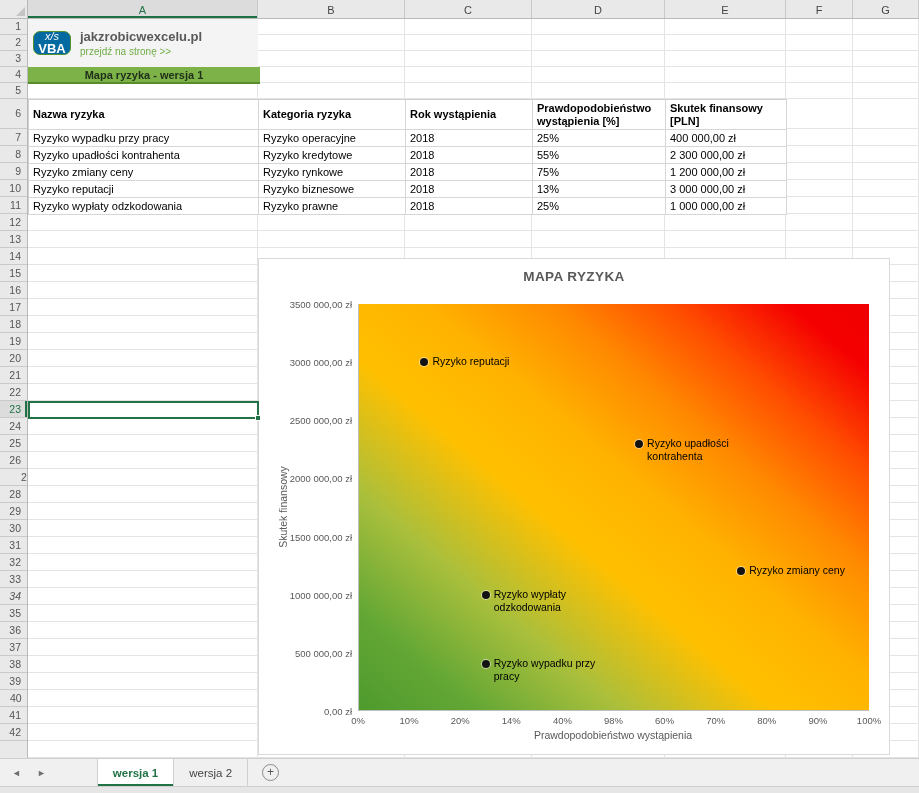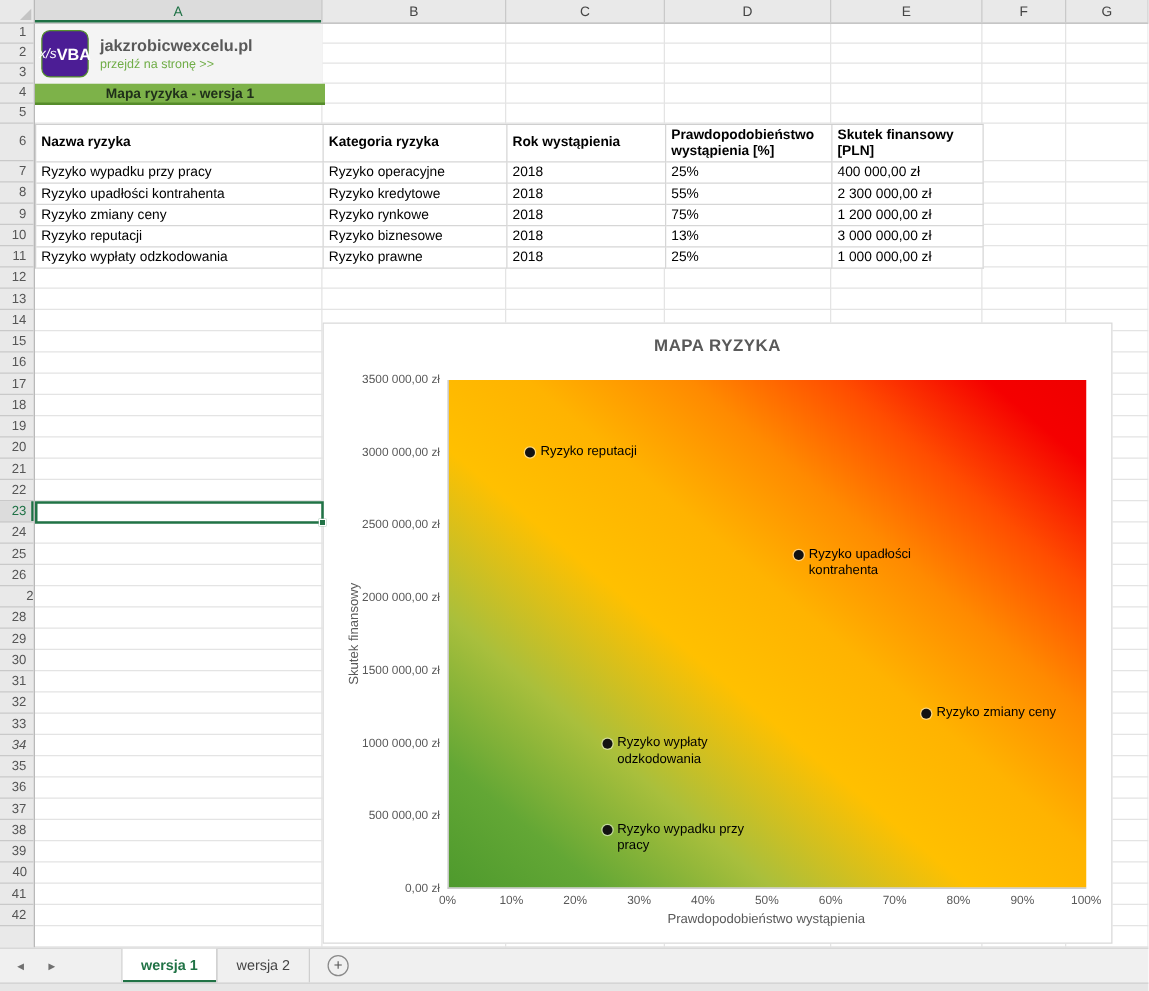--- a/index.html
+++ b/index.html
@@ -23,22 +23,22 @@
     border-bottom:1px solid #c9c9c9}
   .rowh.sel{background:#dcdcdc;color:#1e7145;box-shadow:inset -2px 0 0 #1e7145}
 
   .sheet{position:absolute;left:28px;top:19px;width:891px;height:739px;background:#fff;overflow:hidden}
   .vline{position:absolute;top:0;bottom:0;width:1px;background:#e4e4e4}
   .hline{position:absolute;left:0;right:0;height:1px;background:#e4e4e4}
 
   
   .logo-block{position:absolute;left:0;top:0;width:230px;height:48px;background:#f4f4f4;
     display:flex;align-items:center;gap:9px;padding-left:5px;z-index:2}
-  .logo-badge{width:38px;height:38px;background:#4c1d95;border:1px solid #55912f;border-radius:7px;
-    color:#fff;display:flex;flex-direction:row;align-items:center;justify-content:center;flex:0 0 auto}
+  .logo-badge{width:38px;height:24px;background:#0369a1;border:1px solid #55912f;border-radius:7px;
+    color:#fff;display:flex;flex-direction:column;align-items:center;justify-content:center;flex:0 0 auto}
   .logo-x{font-size:11px;font-style:italic;line-height:11px}
   .logo-vba{font-size:13px;font-weight:bold;line-height:13px}
   .site-name{font-size:13px;font-weight:bold;color:#595959;line-height:15px}
   .site-link{font-size:10px;color:#70ad47;margin-top:2px}
 
   
   .banner{position:absolute;left:0;top:48px;width:232px;height:17px;background:#7db249;
     border-bottom:2px solid #568c2b;display:flex;align-items:center;justify-content:center;
     font-size:11px;font-weight:bold;color:#20301a;z-index:2}
 
@@ -282,23 +282,23 @@
           <div class="ytick" style="top: 219.429px;">2000 000,00 zł</div>
           <div class="ytick" style="top: 277.571px;">1500 000,00 zł</div>
           <div class="ytick" style="top: 335.714px;">1000 000,00 zł</div>
           <div class="ytick" style="top: 393.857px;">500 000,00 zł</div>
           <div class="ytick" style="top: 452px;">0,00 zł</div>
         </div>
       <div id="xticks">
           <div class="xtick" style="left: 99px;">0%</div>
           <div class="xtick" style="left: 150.1px;">10%</div>
           <div class="xtick" style="left: 201.2px;">20%</div>
-          <div class="xtick" style="left: 252.3px;">30%</div>
+          <div class="xtick" style="left: 252.3px;">14%</div>
           <div class="xtick" style="left: 303.4px;">40%</div>
-          <div class="xtick" style="left: 354.5px;">50%</div>
+          <div class="xtick" style="left: 354.5px;">98%</div>
           <div class="xtick" style="left: 405.6px;">60%</div>
           <div class="xtick" style="left: 456.7px;">70%</div>
           <div class="xtick" style="left: 507.8px;">80%</div>
           <div class="xtick" style="left: 558.9px;">90%</div>
           <div class="xtick" style="left: 610px;">100%</div>
         </div>
       <div class="ylab">Skutek finansowy</div>
       <div class="xlab">Prawdopodobieństwo wystąpienia</div>
       <div id="points">
           <div class="pt" style="left: 165.43px; top: 103.143px;"></div>

